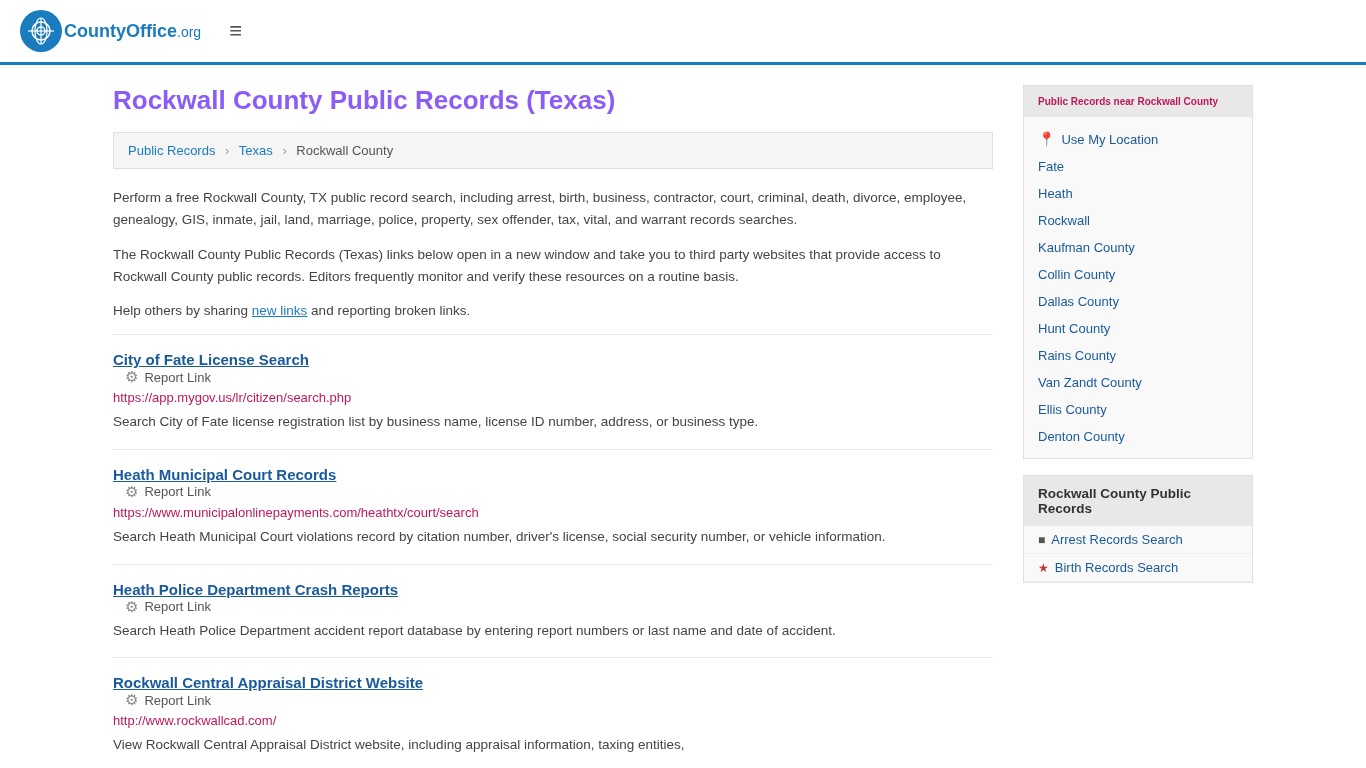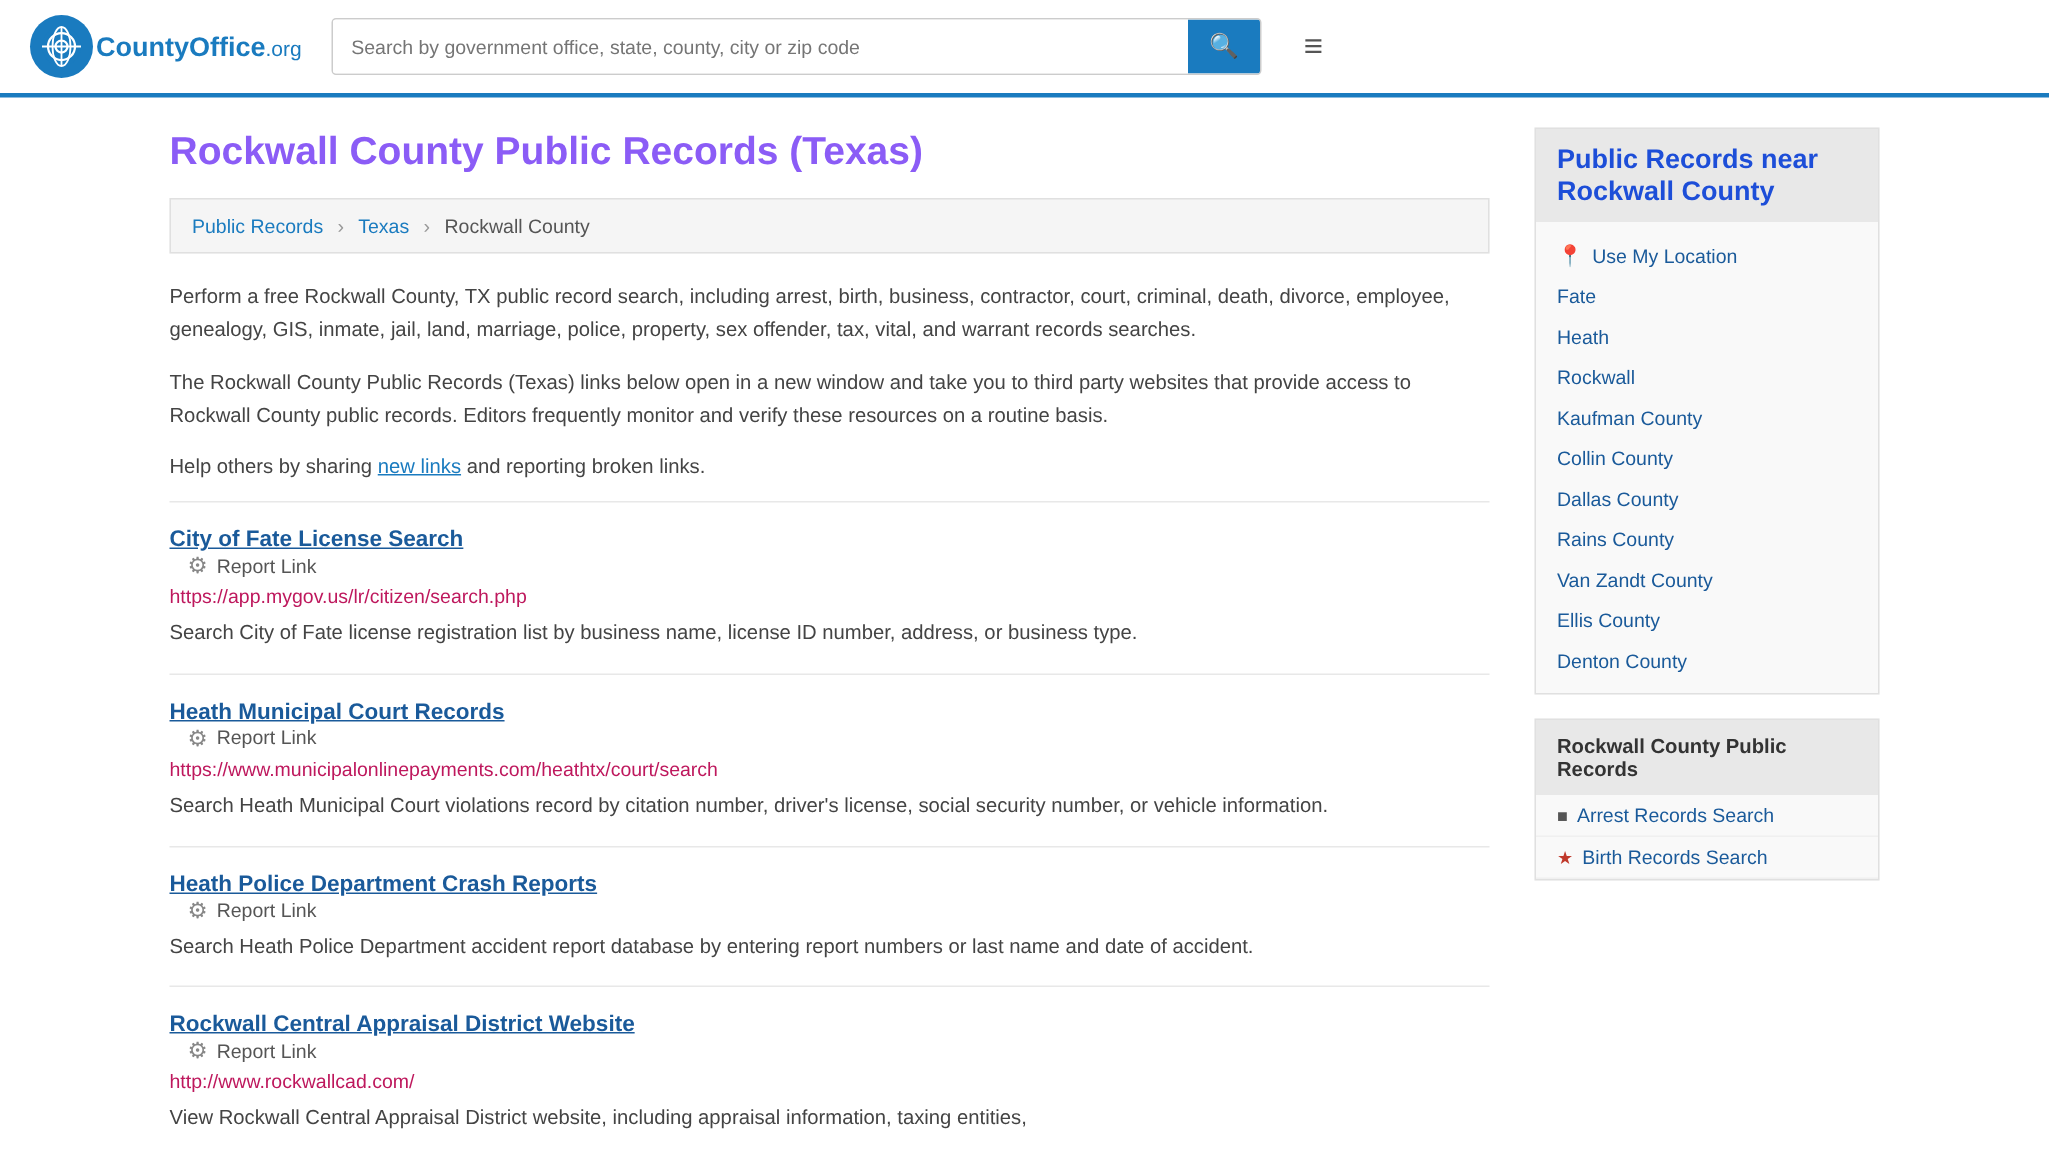--- a/index.html
+++ b/index.html
@@ -168,23 +168,23 @@
 
     .sidebar-section {
       background: #f9f9f9;
       border: 1px solid #e0e0e0;
       margin-bottom: 16px;
       overflow: hidden;
     }
     .sidebar-section-title {
       background: #e8e8e8;
       padding: 10px 14px;
-      font-size: 18px;
-      font-weight: bold;
-      color: #1d4ed8;
+      font-size: 10px;
+      font-weight: bold;
+      color: #be185d;
     }
     .sidebar-links {
       padding: 8px 0;
     }
     .sidebar-link-item {
       display: flex;
       align-items: center;
       gap: 6px;
       padding: 6px 14px;
       font-size: 13px;
@@ -228,24 +228,20 @@
         <line x1="14" y1="1" x2="14" y2="27" stroke="white" stroke-width="1.2"></line>
         <line x1="1" y1="14" x2="27" y2="14" stroke="white" stroke-width="1.2"></line>
         <ellipse cx="14" cy="14" rx="6" ry="13" fill="none" stroke="white" stroke-width="1.2"></ellipse>
       </svg>
     </div>
     <span class="logo-text">
       <span>CountyOffice</span><span class="logo-dot">.org</span>
     </span>
   </div>
 
-  <div class="search-bar">
-    <input class="search-input" type="text" placeholder="Search by government office, state, county, city or zip code" style="">
-    <button class="search-btn">🔍</button>
-  </div>
 
   <button class="menu-btn">≡</button>
 </header>
 
 <div class="main-container">
 
   <div class="content">
 
     <h1 class="page-title">Rockwall County Public Records (Texas)</h1>
 
@@ -320,20 +316,21 @@
           <span class="loc-icon">📍</span>
           <span>Use My Location</span>
         </div>
         <div id="nearby-links-container">
             <div class="sidebar-link-item">Fate</div>
             <div class="sidebar-link-item">Heath</div>
             <div class="sidebar-link-item">Rockwall</div>
             <div class="sidebar-link-item">Kaufman County</div>
             <div class="sidebar-link-item">Collin County</div>
             <div class="sidebar-link-item">Dallas County</div>
+            <div class="sidebar-link-item">Hunt County</div>
             <div class="sidebar-link-item">Rains County</div>
             <div class="sidebar-link-item">Van Zandt County</div>
             <div class="sidebar-link-item">Ellis County</div>
             <div class="sidebar-link-item">Denton County</div>
           </div>
       </div>
     </div>
 
     <div class="sidebar-section">
       <div class="sidebar-section-title2">Rockwall County Public Records</div>

